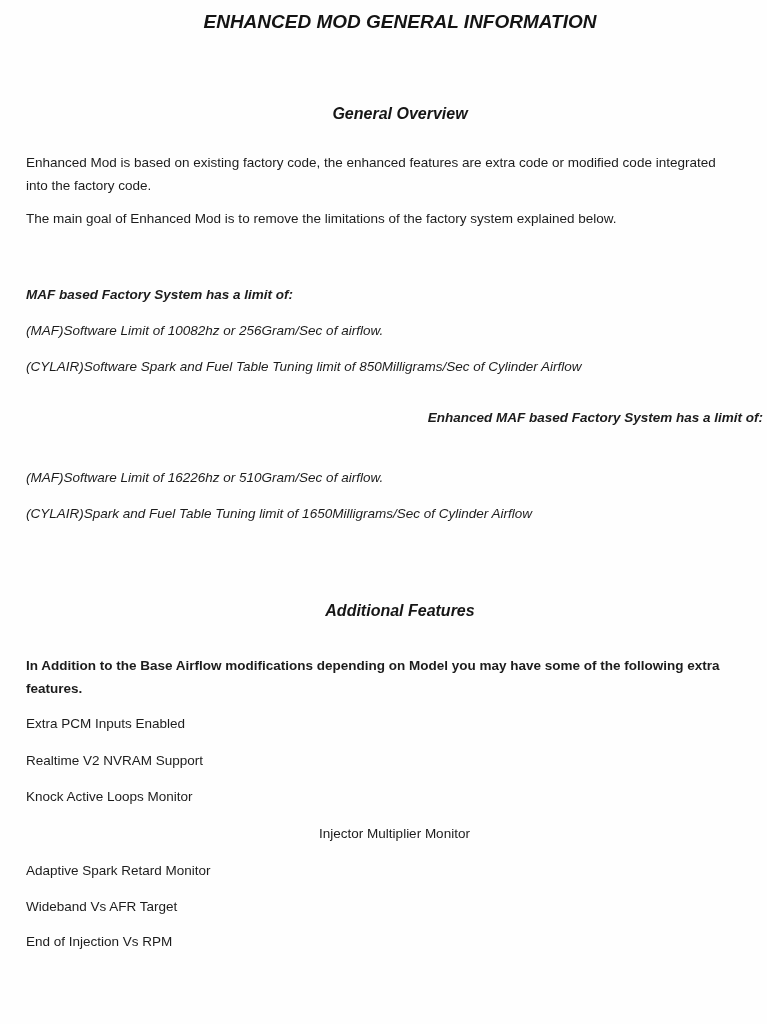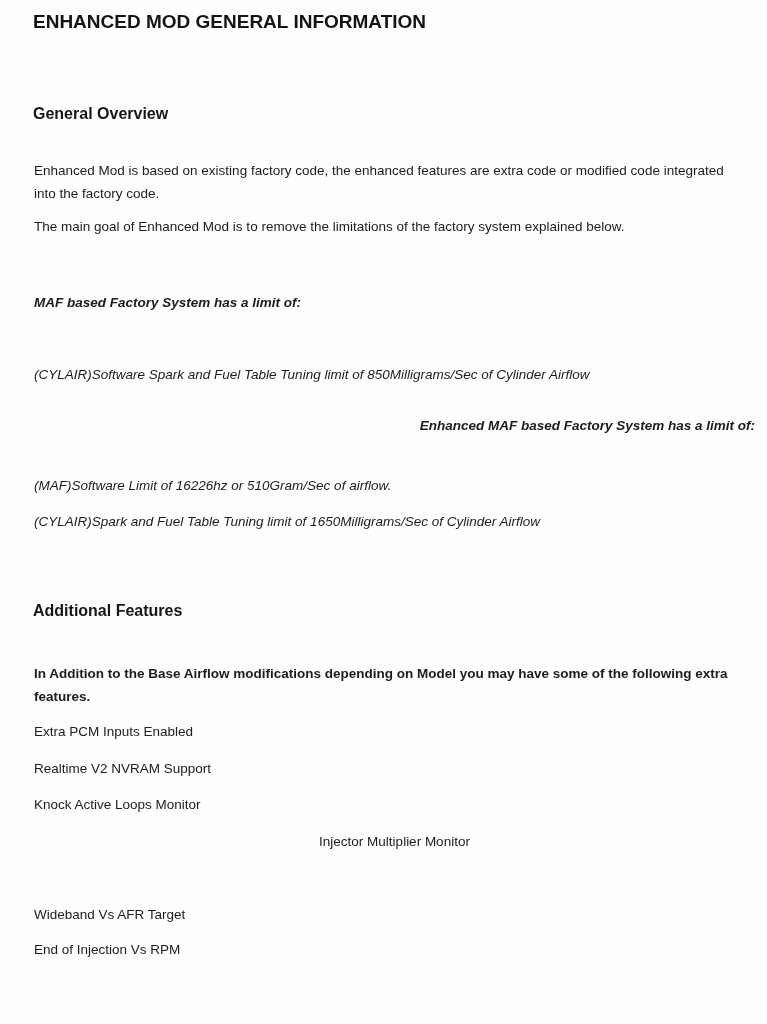--- a/index.html
+++ b/index.html
@@ -16,28 +16,30 @@
     color: #1c1c1c;
     overflow: hidden;
   }
   .line {
     position: absolute;
     left: 22px;
     right: 0;
     white-space: nowrap;
     font-size: 13.5px;
     line-height: 20px;
-    margin: 12px;
+    margin: 4px;
   }
   .centered {
     position: absolute;
     left: 33px;
     right: 0;
+    text-align: center;
     white-space: nowrap;
     margin: 0;
+    font-style: italic;
   }
   .doc-title {
     top: 9px;
     font-size: 19px;
     line-height: 26px;
     font-weight: bold;
     color: #141414;
   }
   .sec-heading {
     font-size: 16px;
@@ -77,31 +79,33 @@
 
   <div class="centered doc-title">ENHANCED MOD GENERAL INFORMATION</div>
 
   <div class="centered sec-heading h-overview">General Overview</div>
 
   <p class="line y149">Enhanced Mod is based on existing factory code, the enhanced features are extra code or modified code integrated</p>
   <p class="line y172">into the factory code.</p>
   <p class="line y205">The main goal of Enhanced Mod is to remove the limitations of the factory system explained below.</p>
 
   <p class="line y281 bold italic">MAF based Factory System has a limit of:</p>
+  <p class="line y317 italic">(MAF)Software Limit of 10082hz or 256Gram/Sec of airflow.</p>
   <p class="line y353 italic">(CYLAIR)Software Spark and Fuel Table Tuning limit of 850Milligrams/Sec of Cylinder Airflow</p>
 
   <p class="line y429 bold italic">Enhanced MAF based Factory System has a limit of:</p>
   <p class="line y464 italic">(MAF)Software Limit of 16226hz or 510Gram/Sec of airflow.</p>
   <p class="line y500 italic">(CYLAIR)Spark and Fuel Table Tuning limit of 1650Milligrams/Sec of Cylinder Airflow</p>
 
   <div class="centered sec-heading h-additional">Additional Features</div>
 
   <p class="line y652 bold">In Addition to the Base Airflow modifications depending on Model you may have some of the following extra</p>
   <p class="line y675 bold">features.</p>
 
   <p class="line y710">Extra PCM Inputs Enabled</p>
   <p class="line y747">Realtime V2 NVRAM Support</p>
   <p class="line y783">Knock Active Loops Monitor</p>
   <p class="line y820">Injector Multiplier Monitor</p>
+  <p class="line y857">Adaptive Spark Retard Monitor</p>
   <p class="line y893">Wideband Vs AFR Target</p>
   <p class="line y928">End of Injection Vs RPM</p>
 
 </div>
 
 </body></html>

